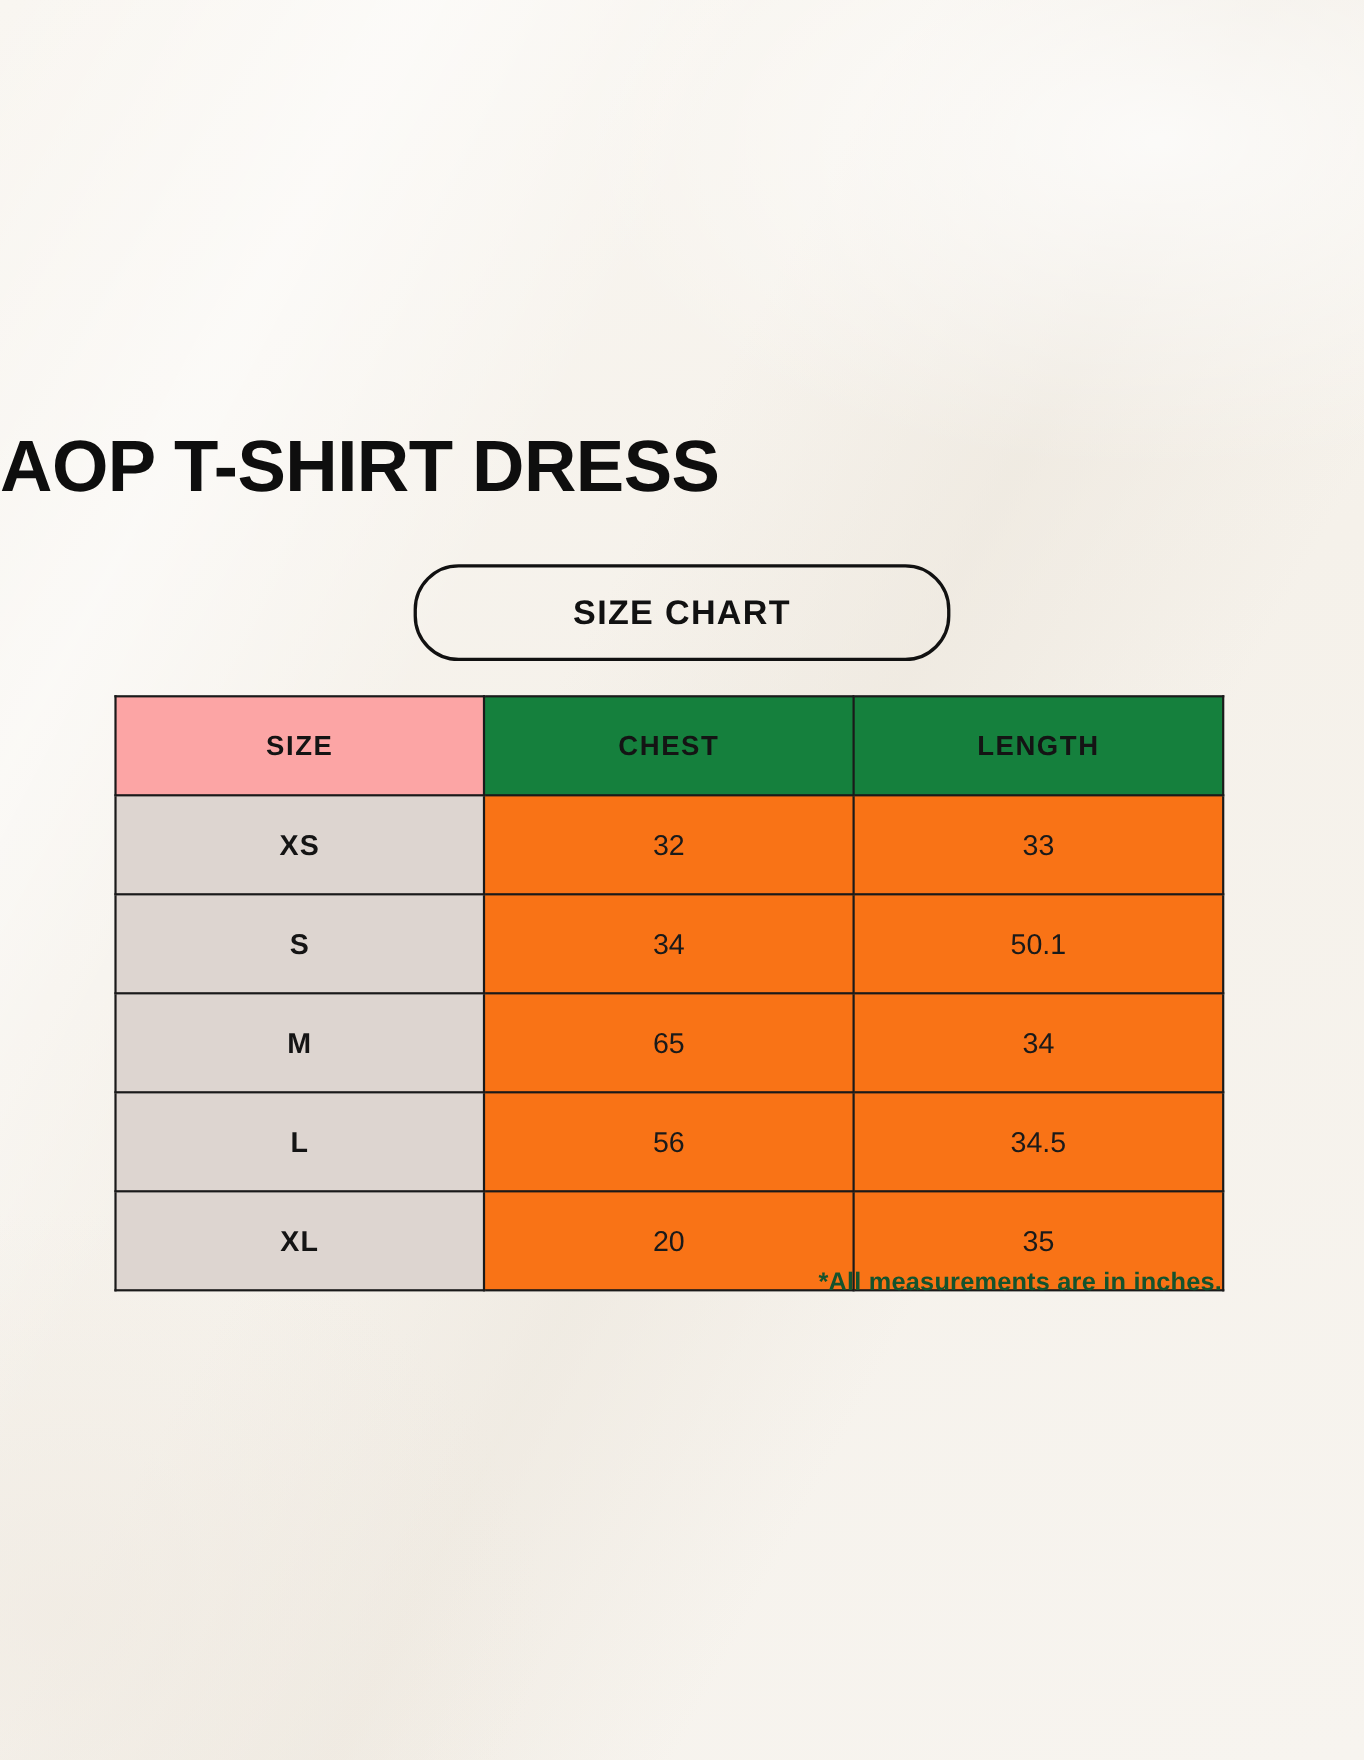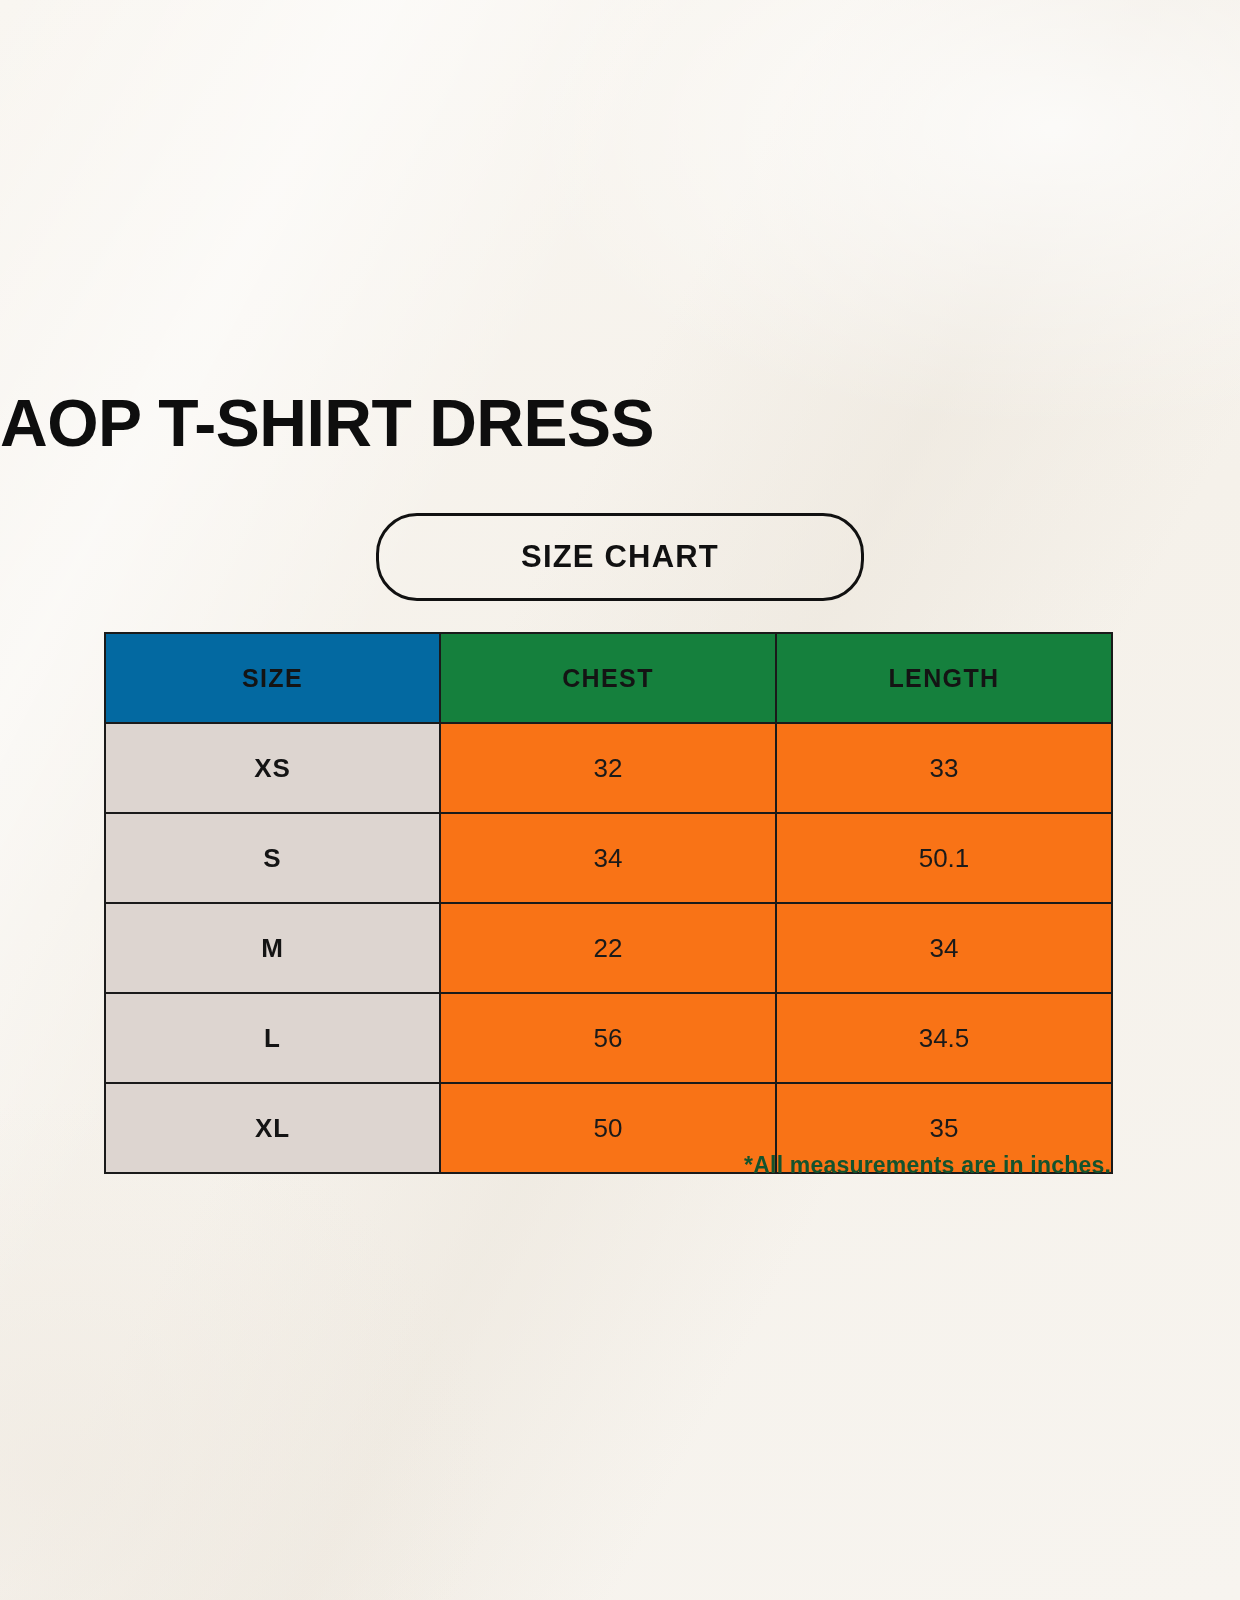--- a/index.html
+++ b/index.html
@@ -90,21 +90,21 @@
     border: 2px solid #1a1a1a;
     height: 86px;
     text-align: center;
     vertical-align: middle;
   }
   col.c-size { width: 335px; }
   col.c-chest { width: 336px; }
   col.c-length { width: 336px; }
 
   th.head-size {
-    background: #0369a1;
+    background: #fca5a5;
     font-size: 25px;
     font-weight: 700;
     letter-spacing: 1.4px;
     color: #141414;
   }
   th.head-measure {
     background: #15803d;
     font-size: 25px;
     font-weight: 700;
     letter-spacing: 1.4px;
@@ -169,31 +169,31 @@
           <td class="val-cell">32</td>
           <td class="val-cell">33</td>
         </tr>
         <tr>
           <td class="size-cell">S</td>
           <td class="val-cell">34</td>
           <td class="val-cell">50.1</td>
         </tr>
         <tr>
           <td class="size-cell">M</td>
-          <td class="val-cell">22</td>
+          <td class="val-cell">65</td>
           <td class="val-cell">34</td>
         </tr>
         <tr>
           <td class="size-cell">L</td>
           <td class="val-cell">56</td>
           <td class="val-cell">34.5</td>
         </tr>
         <tr>
           <td class="size-cell">XL</td>
-          <td class="val-cell">50</td>
+          <td class="val-cell">20</td>
           <td class="val-cell">35</td>
         </tr>
       </tbody>
     </table>
   </div>
 
   <div class="footnote">*All measurements are in inches.</div>
 </div>
 
 </body></html>

